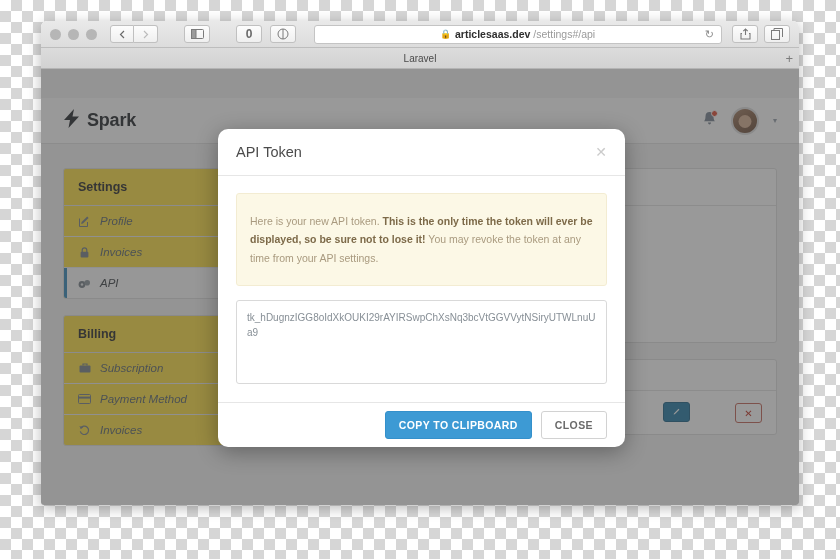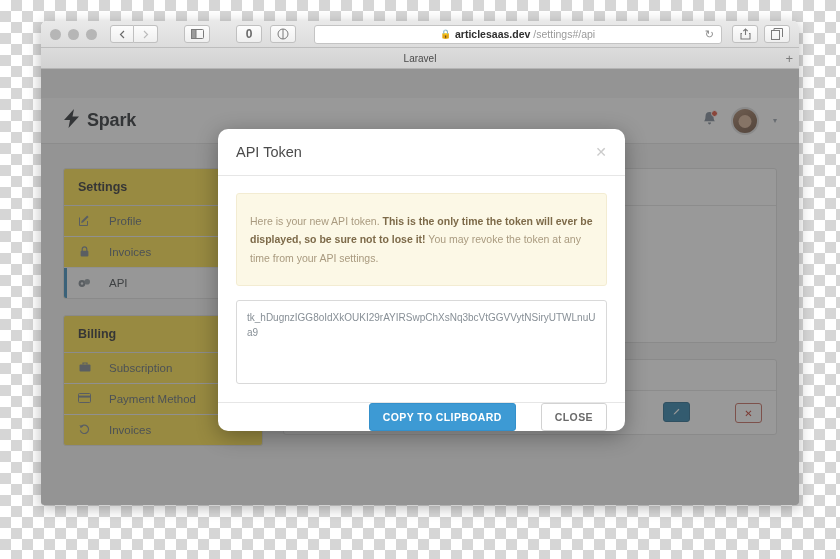--- a/index.html
+++ b/index.html
@@ -151,21 +151,21 @@
   }
   .panel-head {
     padding: 11px 14px;
     font-size: 12.5px; font-weight: bold; color: #313131;
     border-bottom: 1px solid #e4e4e4;
   }
   .nav-item {
     padding: 9px 14px;
     font-size: 11.5px; color: #5f6a72;
     border-bottom: 1px solid #ededed;
-    display: flex; gap: 18px;
+    display: flex; align-items: center; gap: 9px; font-style: italic;
   }
   .nav-item:last-child { border-bottom: none; }
   .nav-item.active {
     border-left: 3px solid #3c8dbc;
     padding-left: 11px;
     background: #fafafa;
     color: #42474b;
   }
   .nav-ico { width: 13px; display: inline-flex; justify-content: center; color: #7b858d; }
 
@@ -261,23 +261,23 @@
     padding: 9px 10px;
     font-size: 10px; color: #878f96;
     font-family: "Liberation Sans", sans-serif;
     resize: none;
     line-height: 1.5;
     word-break: break-all;
     overflow: hidden;
   }
 
   .modal-foot {
-    padding: 0 18px;
+    padding: 8px 18px;
     border-top: 1px solid #e6e6e6;
-    display: flex; justify-content: flex-end; gap: 25px;
+    display: flex; justify-content: flex-end; gap: 9px;
   }
   .btn {
     font-size: 10.5px; font-weight: bold;
     padding: 7px 13px;
     border-radius: 3px;
     letter-spacing: .4px;
   }
   .btn-primary { background: #3d9ad4; border: 1px solid #3490cb; color: #fff; }
   .btn-default { background: #fff; border: 1px solid #d2d2d2; color: #6a6a6a; }
 </style>

